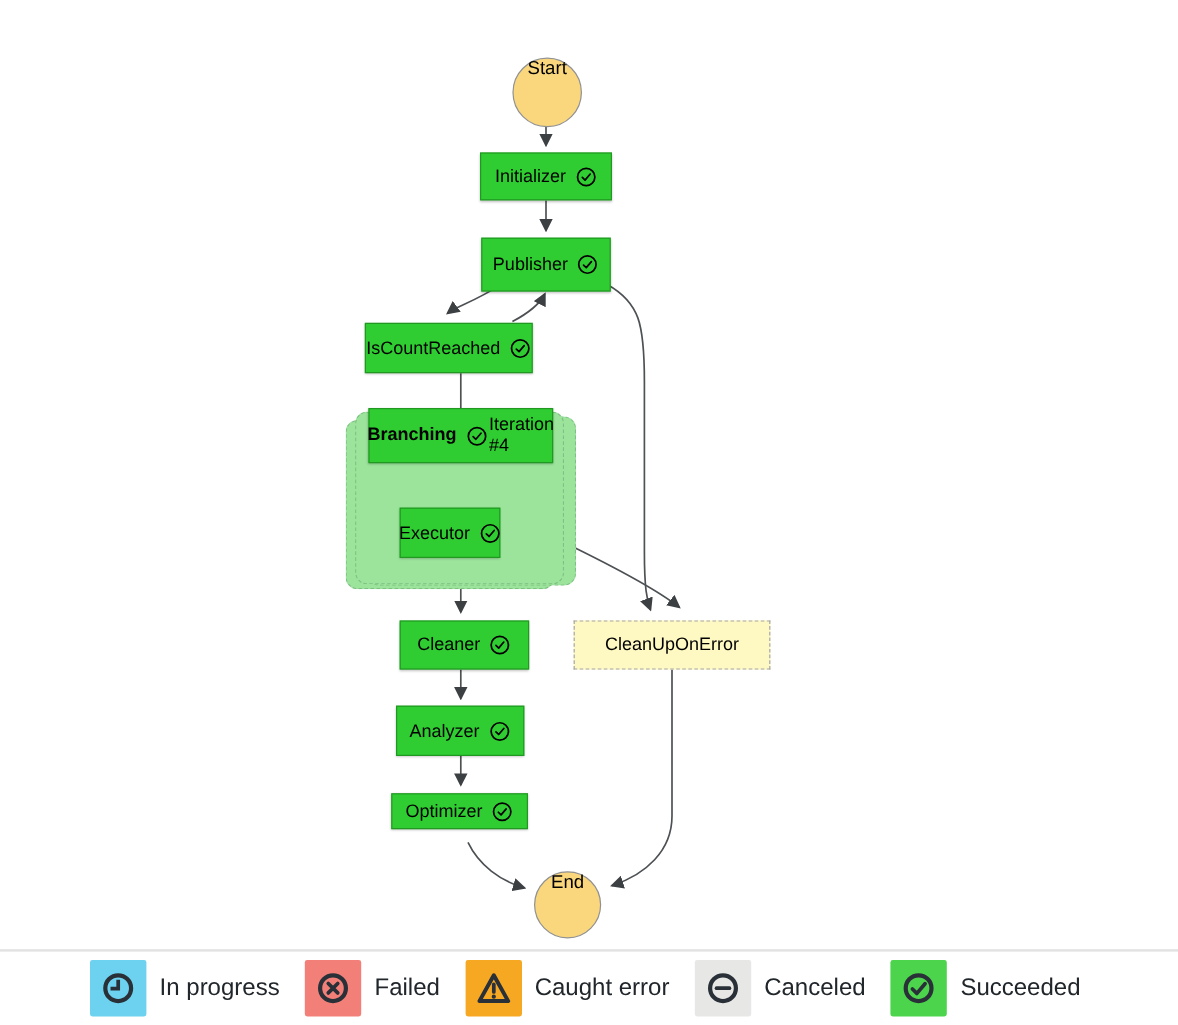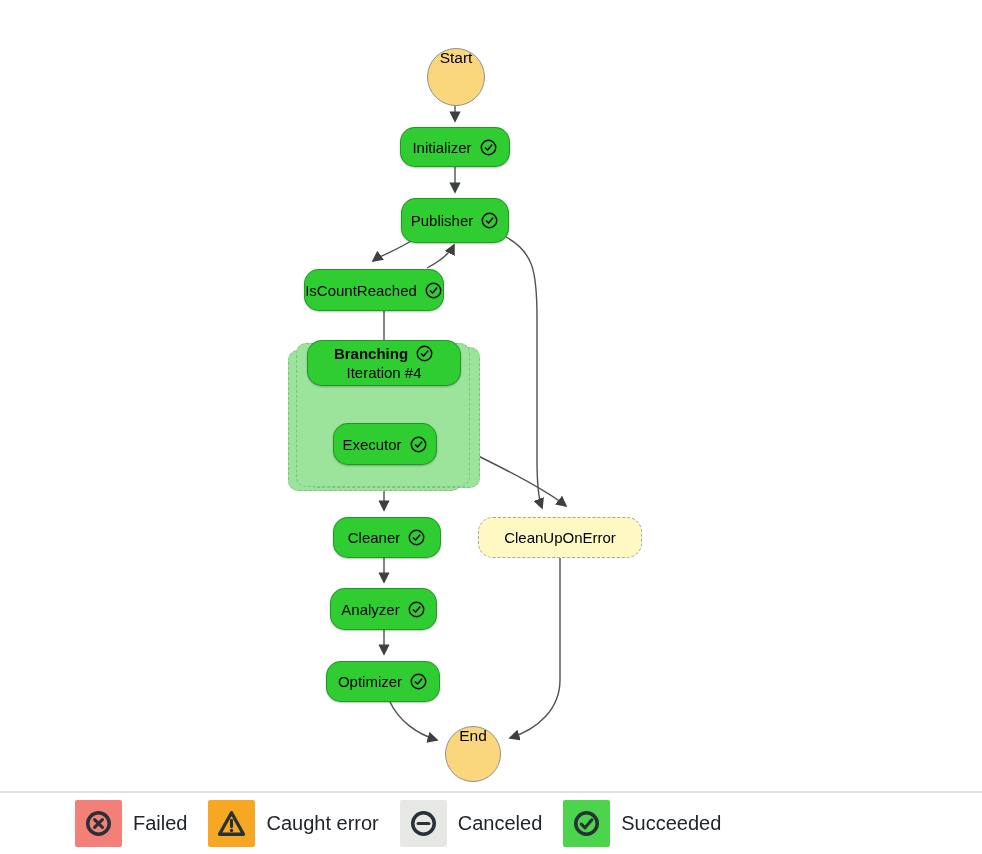--- a/index.html
+++ b/index.html
@@ -5,40 +5,40 @@
   html,body{margin:0;padding:0;}
   body{
     width:982px;height:854px;position:relative;background:#ffffff;
     font-family:"Liberation Sans", sans-serif;color:#000;overflow:hidden;
   }
   .stage{position:absolute;left:0;top:0;width:982px;height:791px;}
   .edges{position:absolute;left:0;top:0;z-index:0;}
   .node{
     position:absolute;box-sizing:border-box;z-index:2;
     display:flex;align-items:center;justify-content:center;gap:7px;
-    border-radius:15px;font-size:15px;color:#000;
+    border-radius:0;font-size:15px;color:#000;
   }
   .node.green{
     background:#30CD32;border:1px solid rgba(20,110,20,.55);
     box-shadow:0 1px 2px rgba(0,0,0,.25);
   }
   .node.pending{
     background:#fef9c3;border:1px dashed #A6A6A6;box-shadow:none;
   }
   .terminal{
     position:absolute;z-index:2;border-radius:50%;
     background:#FAD77D;border:1px solid #919191;
     display:flex;justify-content:center;font-size:15.5px;
   }
   .map-layer{
     position:absolute;z-index:1;box-sizing:border-box;border-radius:10px;
     background:#9CE39C;border:1.5px dashed #7EC182;
   }
   .map-header{
-    flex-direction:column;gap:1px;padding:19px 0;
+    flex-direction:row;gap:1px;padding:19px 0;
   }
   .map-header .hline{display:flex;align-items:center;gap:7px;line-height:18px;}
   .bold{font-weight:bold;}
   .check-ico{width:19px;height:19px;flex:0 0 auto;}
   
   .legend{
     position:absolute;left:0;right:0;bottom:0;height:63px;background:#fff;
     border-top:2px solid #E2E2E2;box-sizing:border-box;
     display:flex;align-items:center;padding-left:75px;gap:21px;
   }
@@ -117,21 +117,21 @@
     <span class="hline">
       <span class="bold">Branching</span>
       <svg class="check-ico" viewBox="0 0 20 20">
         <circle cx="10" cy="10" r="7.6" fill="none" stroke="#000" stroke-width="1.5"></circle>
         <path d="M6.6 10.4 L9 12.7 L13.5 7.4" fill="none" stroke="#000" stroke-width="1.5" stroke-linecap="round" stroke-linejoin="round"></path>
       </svg>
     </span>
     <span class="hline">Iteration #4</span>
   </div>
 
-  <div class="node green" style="left:333px;top:423px;width:104px;height:42px;">
+  <div class="node green" style="left:333px;top:423px;width:84px;height:42px;">
     <span>Executor</span>
     <svg class="check-ico" viewBox="0 0 20 20">
       <circle cx="10" cy="10" r="7.6" fill="none" stroke="#000" stroke-width="1.5"></circle>
       <path d="M6.6 10.4 L9 12.7 L13.5 7.4" fill="none" stroke="#000" stroke-width="1.5" stroke-linecap="round" stroke-linejoin="round"></path>
     </svg>
   </div>
 
   <div class="node green" style="left:333px;top:517px;width:108px;height:41px;">
     <span>Cleaner</span>
     <svg class="check-ico" viewBox="0 0 20 20">
@@ -145,32 +145,41 @@
   </div>
 
   <div class="node green" style="left:330px;top:588px;width:107px;height:42px;">
     <span>Analyzer</span>
     <svg class="check-ico" viewBox="0 0 20 20">
       <circle cx="10" cy="10" r="7.6" fill="none" stroke="#000" stroke-width="1.5"></circle>
       <path d="M6.6 10.4 L9 12.7 L13.5 7.4" fill="none" stroke="#000" stroke-width="1.5" stroke-linecap="round" stroke-linejoin="round"></path>
     </svg>
   </div>
 
-  <div class="node green" style="left:326px;top:661px;width:114px;height:41px;">
+  <div class="node green" style="left:326px;top:661px;width:114px;height:30px;">
     <span>Optimizer</span>
     <svg class="check-ico" viewBox="0 0 20 20">
       <circle cx="10" cy="10" r="7.6" fill="none" stroke="#000" stroke-width="1.5"></circle>
       <path d="M6.6 10.4 L9 12.7 L13.5 7.4" fill="none" stroke="#000" stroke-width="1.5" stroke-linecap="round" stroke-linejoin="round"></path>
     </svg>
   </div>
 
 </div>
 
 <div class="legend">
 
+  <div class="legend-item">
+    <span class="legend-swatch" style="background-color: rgb(108, 210, 240);">
+      <svg viewBox="0 0 30 30">
+        <circle cx="15" cy="15" r="10.4" fill="none" stroke="#2A3037" stroke-width="3.4"></circle>
+        <path d="M15 8.2 L15 15.4 L8.8 15.4" fill="none" stroke="#2A3037" stroke-width="3"></path>
+      </svg>
+    </span>
+    <span class="legend-label">In progress</span>
+  </div>
 
   <div class="legend-item">
     <span class="legend-swatch" style="background-color: rgb(242, 128, 121);">
       <svg viewBox="0 0 30 30">
         <circle cx="15" cy="15" r="10.4" fill="none" stroke="#2A3037" stroke-width="3.4"></circle>
         <path d="M11.2 11.2 L18.8 18.8 M18.8 11.2 L11.2 18.8" fill="none" stroke="#2A3037" stroke-width="3" stroke-linecap="round"></path>
       </svg>
     </span>
     <span class="legend-label">Failed</span>
   </div>

